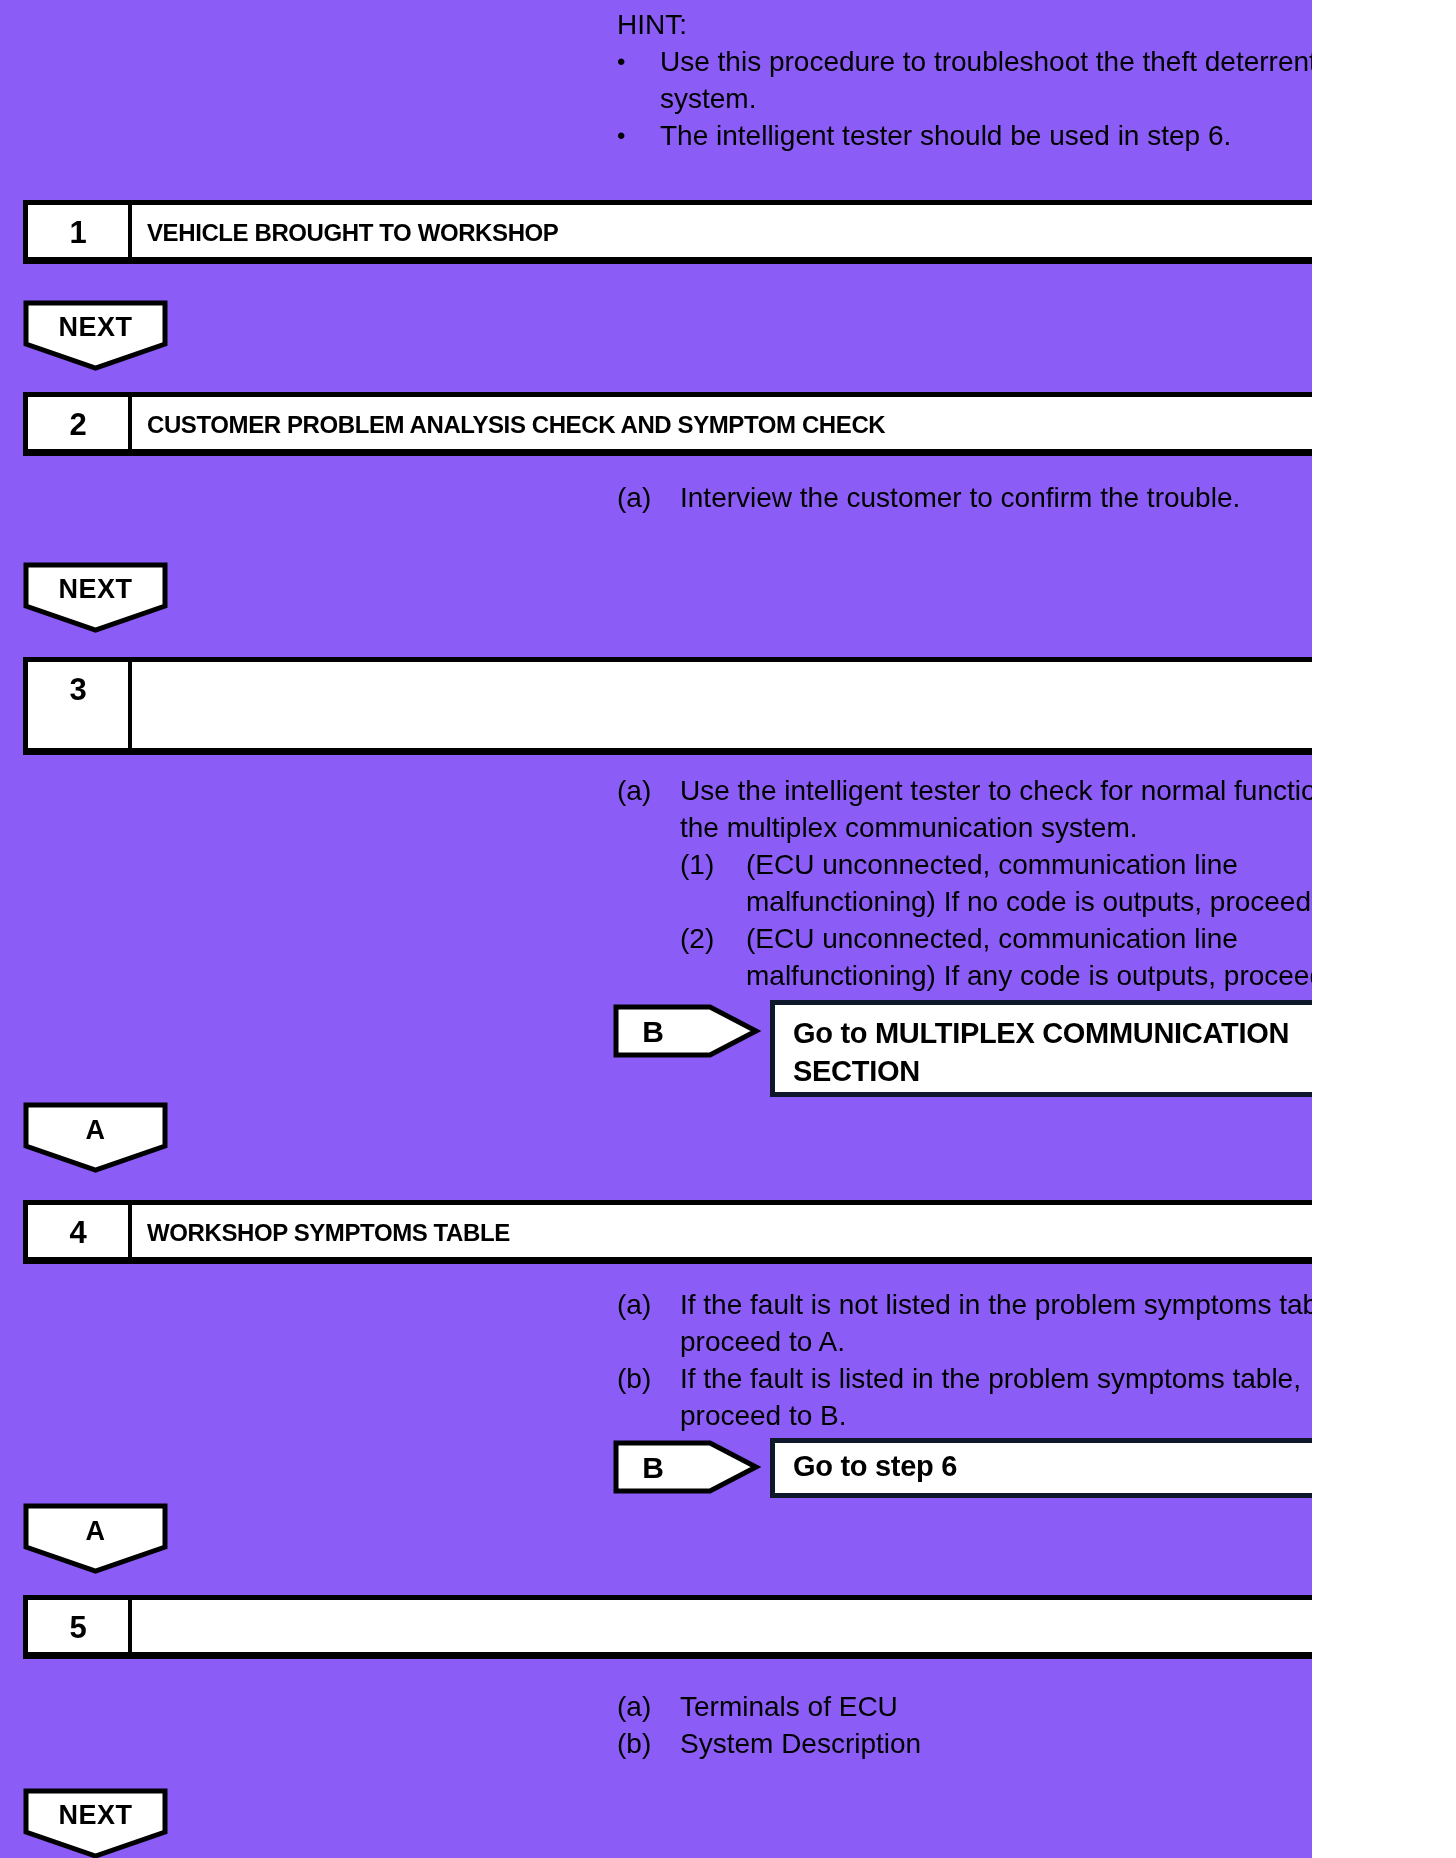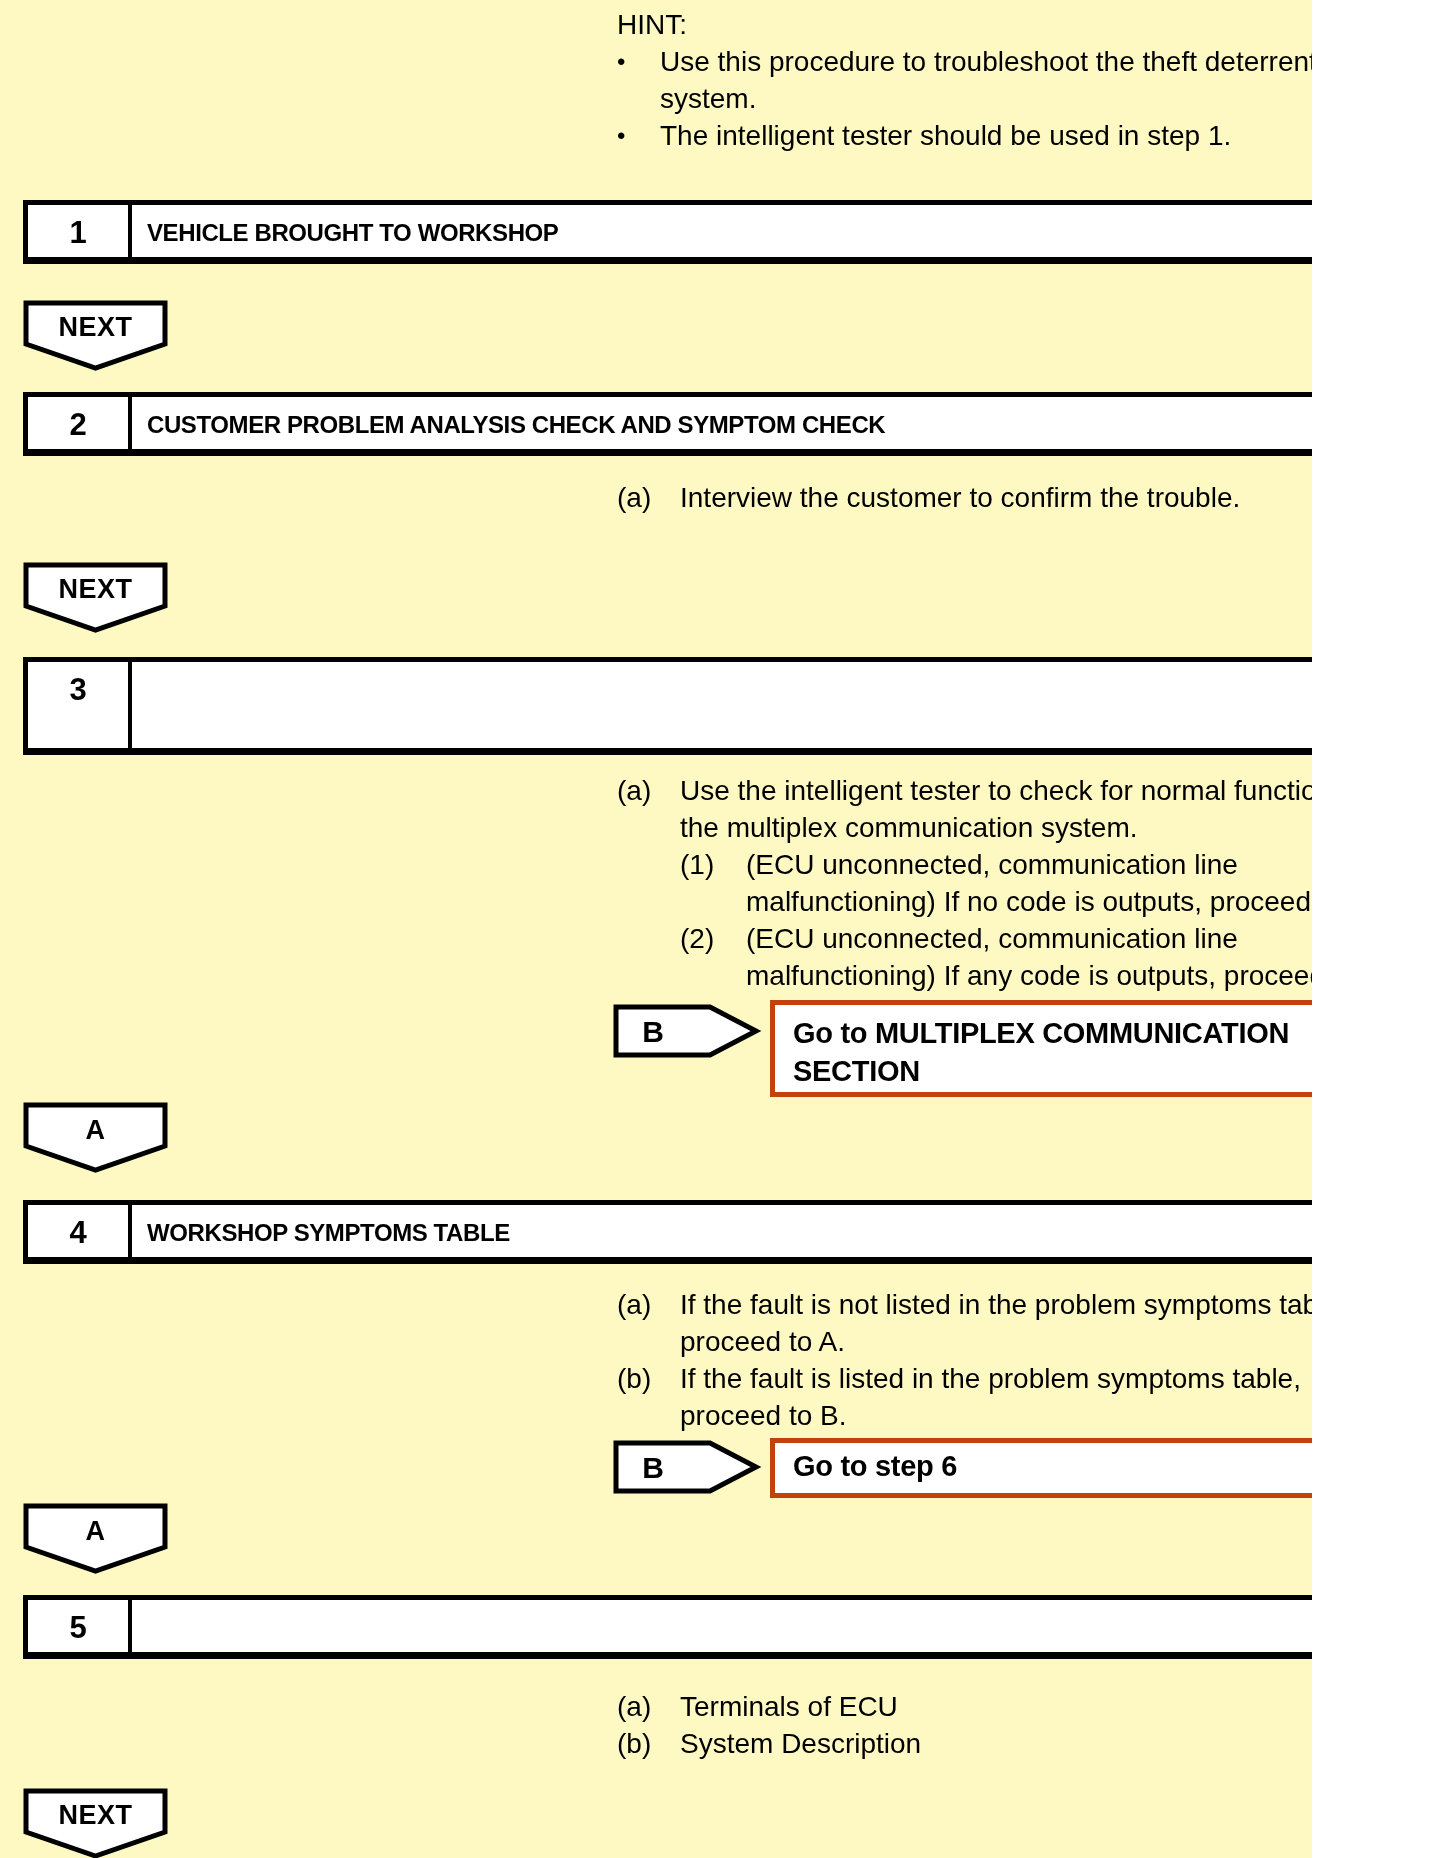--- a/index.html
+++ b/index.html
@@ -1,17 +1,17 @@
 <!DOCTYPE html>
 <html><head>
 <meta charset="utf-8">
 <style>
   html,body{margin:0;padding:0;background:#fff;}
   .page{
-    position:relative;width:1312px;height:1858px;background:#fef9c3;color:#000;
+    position:relative;width:1312px;height:1858px;background:#8b5cf6;color:#000;
     font-family:"Liberation Sans","DejaVu Sans",sans-serif;overflow:hidden;
   }
   *{box-sizing:border-box;}
 
   
   .hint{position:absolute;left:617px;top:6px;width:800px;}
   .hint-label{font-size:28px;line-height:37px;}
   .hint-row{display:flex;font-size:28px;line-height:37px;}
   .hint-row .bullet{flex:0 0 43px;font-size:24px;}
   .hint-row .btxt{white-space:pre-line;width:740px;}
@@ -45,40 +45,40 @@
   svg text{
     font-family:"Liberation Sans","DejaVu Sans",sans-serif;
     font-weight:bold;fill:#000;text-anchor:middle;
   }
   svg.pent text{font-size:27px;letter-spacing:0.5px;}
   svg.btag text{font-size:30px;}
 
   
   .result-box{
     position:absolute;left:770px;width:668px;
-    border:5px solid #c2410c;background:#fff;
+    border:5px solid #0f172a;background:#fff;
     font-weight:bold;font-size:29px;line-height:38px;letter-spacing:-0.3px;
     padding:9px 0 0 18px;white-space:pre-line;
   }
 </style>
 </head>
 <body>
 
 <div class="page">
 
   <div class="hint">
     <div class="hint-label">HINT:</div>
     <div class="hint-row">
       <span class="bullet">•</span>
       <span class="btxt">Use this procedure to troubleshoot the theft deterrent
 system.</span>
     </div>
     <div class="hint-row">
       <span class="bullet">•</span>
-      <span class="btxt">The intelligent tester should be used in step 1.</span>
+      <span class="btxt">The intelligent tester should be used in step 6.</span>
     </div>
   </div>
 
   <div class="step-box" style="top:200px;height:64px;">
     <div class="step-num">1</div>
     <div class="step-title">VEHICLE BROUGHT TO WORKSHOP</div>
   </div>
 
   <svg class="pent" style="left:23px;top:300px;" width="145" height="71" viewBox="0 0 145 71">
     <polygon points="3,3 142,3 142,44 72.5,68 3,44"></polygon>

